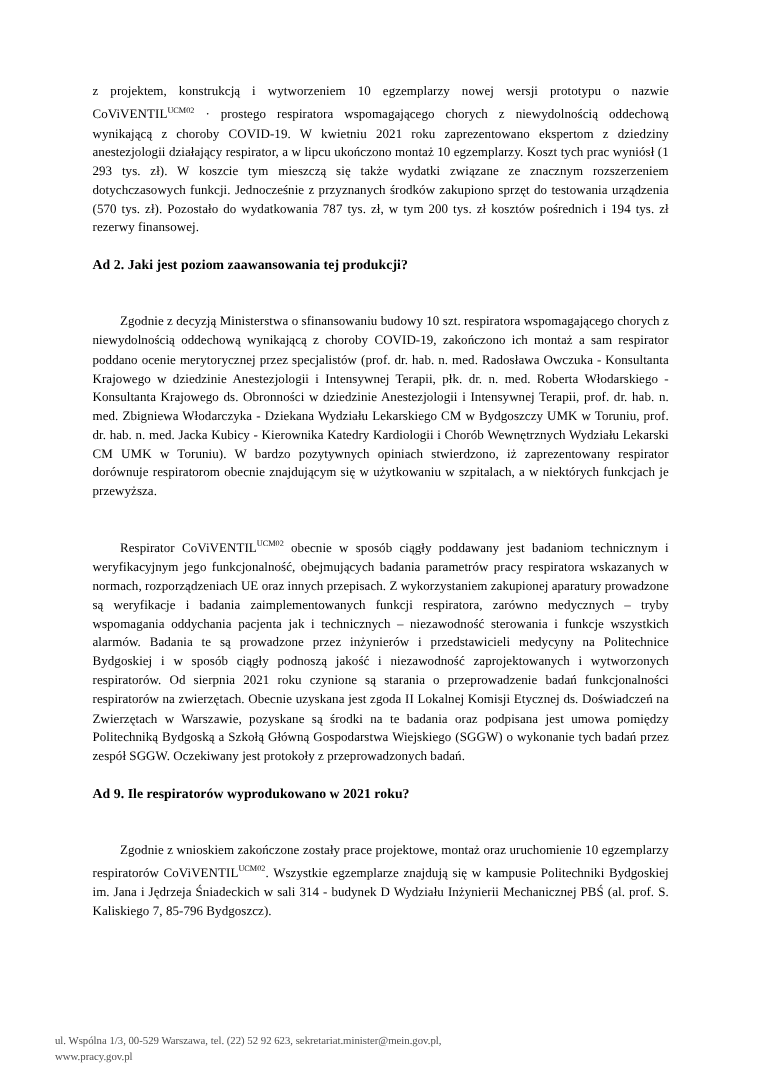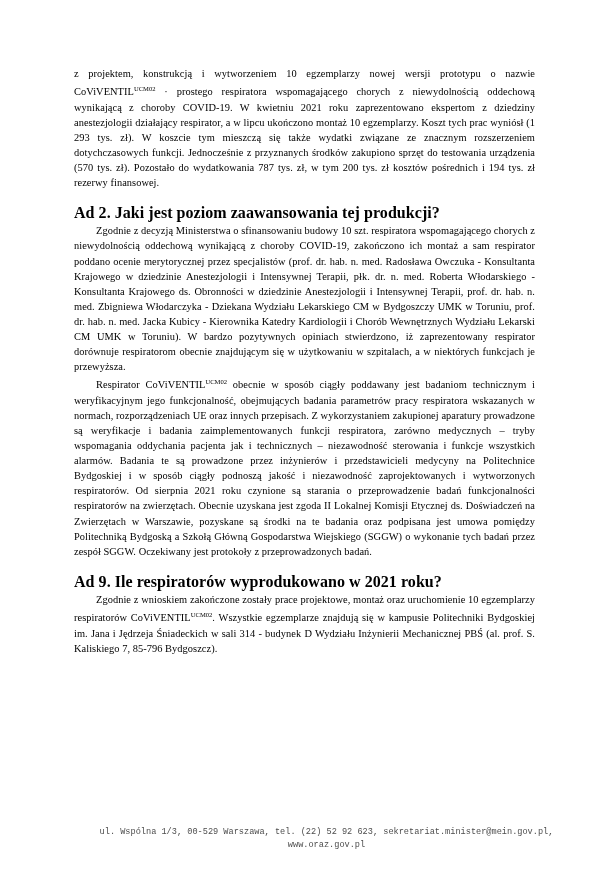--- a/index.html
+++ b/index.html
@@ -24,45 +24,46 @@
   }
   p {
     margin: 0;
     text-align: justify;
     font-size: 10.4px;
     line-height: 15.1px;
     letter-spacing: 0.05px;
   }
   p.indent {
     text-indent: 22px;
+    margin-top: 27px;
   }
   .sup {
     font-size: 6.6px;
     vertical-align: super;
     letter-spacing: 0;
   }
   .heading {
     margin: 0;
-    font-size: 16px;
+    font-size: 11px;
     font-weight: bold;
     line-height: 15.1px;
     text-align: left;
   }
   .gap-before-heading { height: 15px; }
   .gap-after-heading { height: 3px; }
   .footer {
     position: absolute;
     left: 0;
     right: 0;
     bottom: 20px;
-    text-align: center;
+    text-align: left;
     font-size: 8.6px;
     color: #4d4d4d;
     line-height: 13px;
-    font-family: Liberation Mono, monospace;
+    font-family: Liberation Serif, serif;
     margin-left: 44px;
   }
   .footer div { white-space: nowrap; }
 </style>
 </head>
 <body>
 
 <div class="page">
 
   <p class="paragraph" id="block-para-intro-continued">z projektem, konstrukcją i wytworzeniem 10 egzemplarzy nowej wersji prototypu o nazwie CoViVENTIL<span class="sup">UCM02</span> · prostego respiratora wspomagającego chorych z niewydolnością oddechową wynikającą z choroby COVID-19. W kwietniu 2021 roku zaprezentowano ekspertom z dziedziny anestezjologii działający respirator, a w lipcu ukończono montaż 10 egzemplarzy. Koszt tych prac wyniósł (1 293 tys. zł). W koszcie tym mieszczą się także wydatki związane ze znacznym rozszerzeniem dotychczasowych funkcji. Jednocześnie z przyznanych środków zakupiono sprzęt do testowania urządzenia (570 tys. zł). Pozostało do wydatkowania 787 tys. zł, w tym 200 tys. zł kosztów pośrednich i 194 tys. zł rezerwy finansowej.</p>
@@ -75,16 +76,16 @@
   <p class="paragraph indent" id="block-para-ad2-second">Respirator CoViVENTIL<span class="sup">UCM02</span> obecnie w sposób ciągły poddawany jest badaniom technicznym i weryfikacyjnym jego funkcjonalność, obejmujących badania parametrów pracy respiratora wskazanych w normach, rozporządzeniach UE oraz innych przepisach. Z wykorzystaniem zakupionej aparatury prowadzone są weryfikacje i badania zaimplementowanych funkcji respiratora, zarówno medycznych – tryby wspomagania oddychania pacjenta jak i technicznych – niezawodność sterowania i funkcje wszystkich alarmów. Badania te są prowadzone przez inżynierów i przedstawicieli medycyny na Politechnice Bydgoskiej i w sposób ciągły podnoszą jakość i niezawodność zaprojektowanych i wytworzonych respiratorów. Od sierpnia 2021 roku czynione są starania o przeprowadzenie badań funkcjonalności respiratorów na zwierzętach. Obecnie uzyskana jest zgoda II Lokalnej Komisji Etycznej ds. Doświadczeń na Zwierzętach w Warszawie, pozyskane są środki na te badania oraz podpisana jest umowa pomiędzy Politechniką Bydgoską a Szkołą Główną Gospodarstwa Wiejskiego (SGGW) o wykonanie tych badań przez zespół SGGW. Oczekiwany jest protokoły z przeprowadzonych badań.</p>
 
   <div class="gap-before-heading"></div>
   <p class="heading">Ad 9. Ile respiratorów wyprodukowano w 2021 roku?</p>
   <div class="gap-after-heading"></div>
 
   <p class="paragraph indent" id="block-para-ad3">Zgodnie z wnioskiem zakończone zostały prace projektowe, montaż oraz uruchomienie 10 egzemplarzy respiratorów CoViVENTIL<span class="sup">UCM02</span>. Wszystkie egzemplarze znajdują się w kampusie Politechniki Bydgoskiej im. Jana i Jędrzeja Śniadeckich w sali 314 - budynek D Wydziału Inżynierii Mechanicznej PBŚ (al. prof. S. Kaliskiego 7, 85-796 Bydgoszcz).</p>
 
   <div class="footer">
     <div>ul. Wspólna 1/3, 00-529 Warszawa, tel. (22) 52 92 623, sekretariat.minister@mein.gov.pl,</div>
-    <div>www.oraz.gov.pl</div>
+    <div>www.pracy.gov.pl</div>
   </div>
 
 </div>
 
 </body></html>

